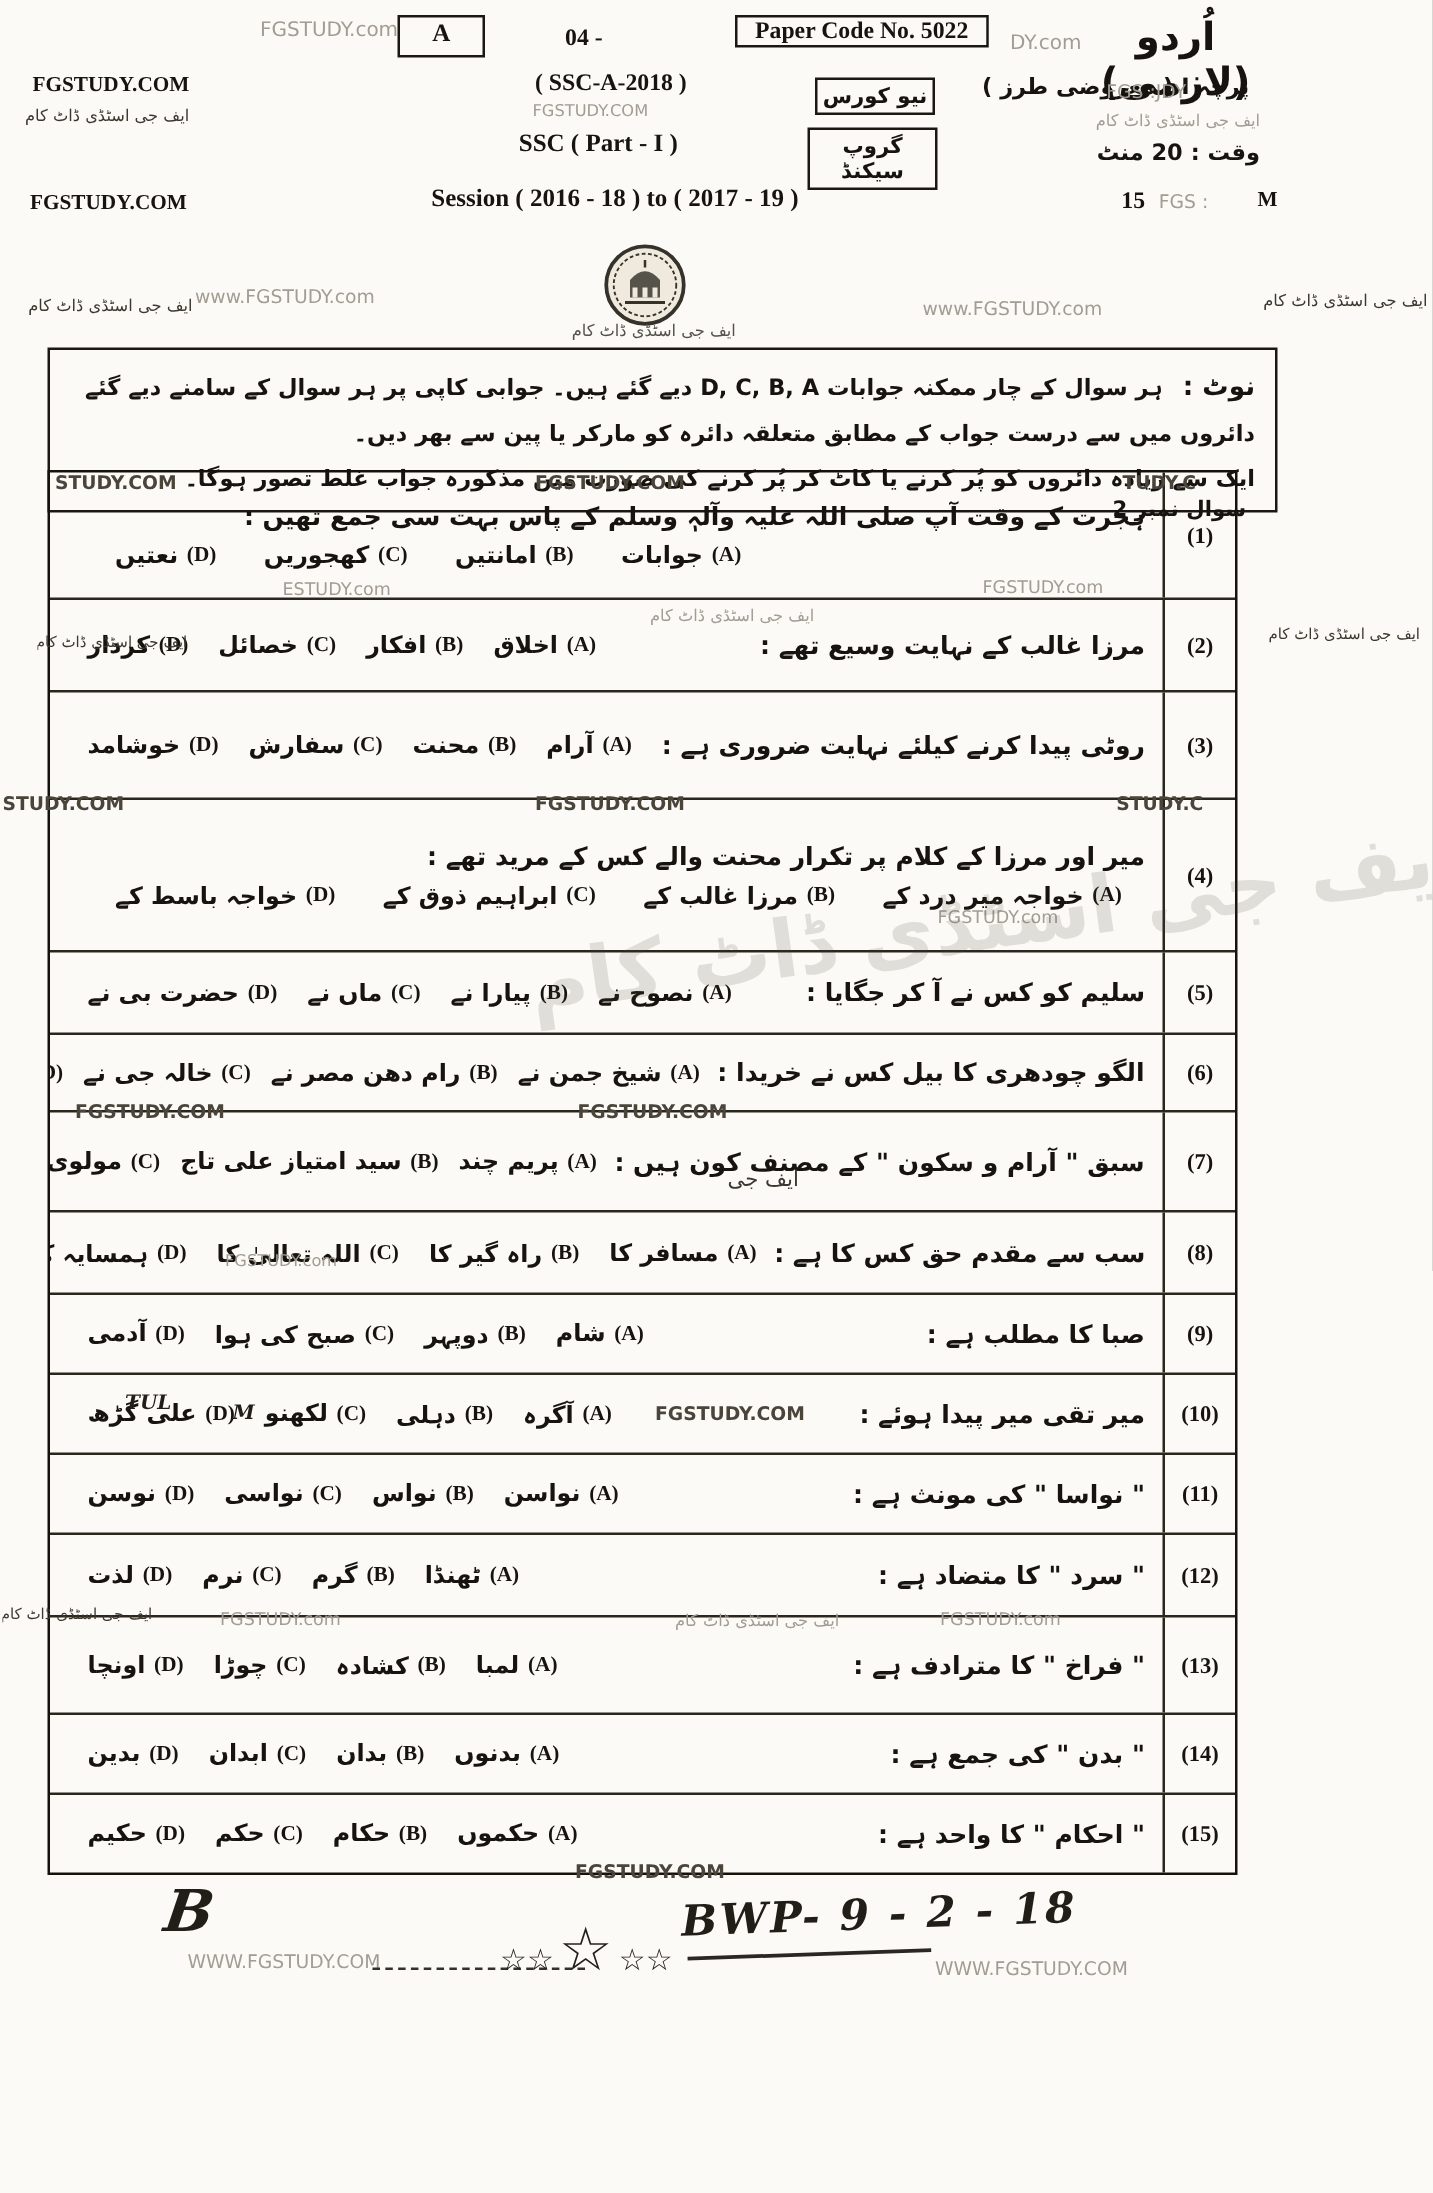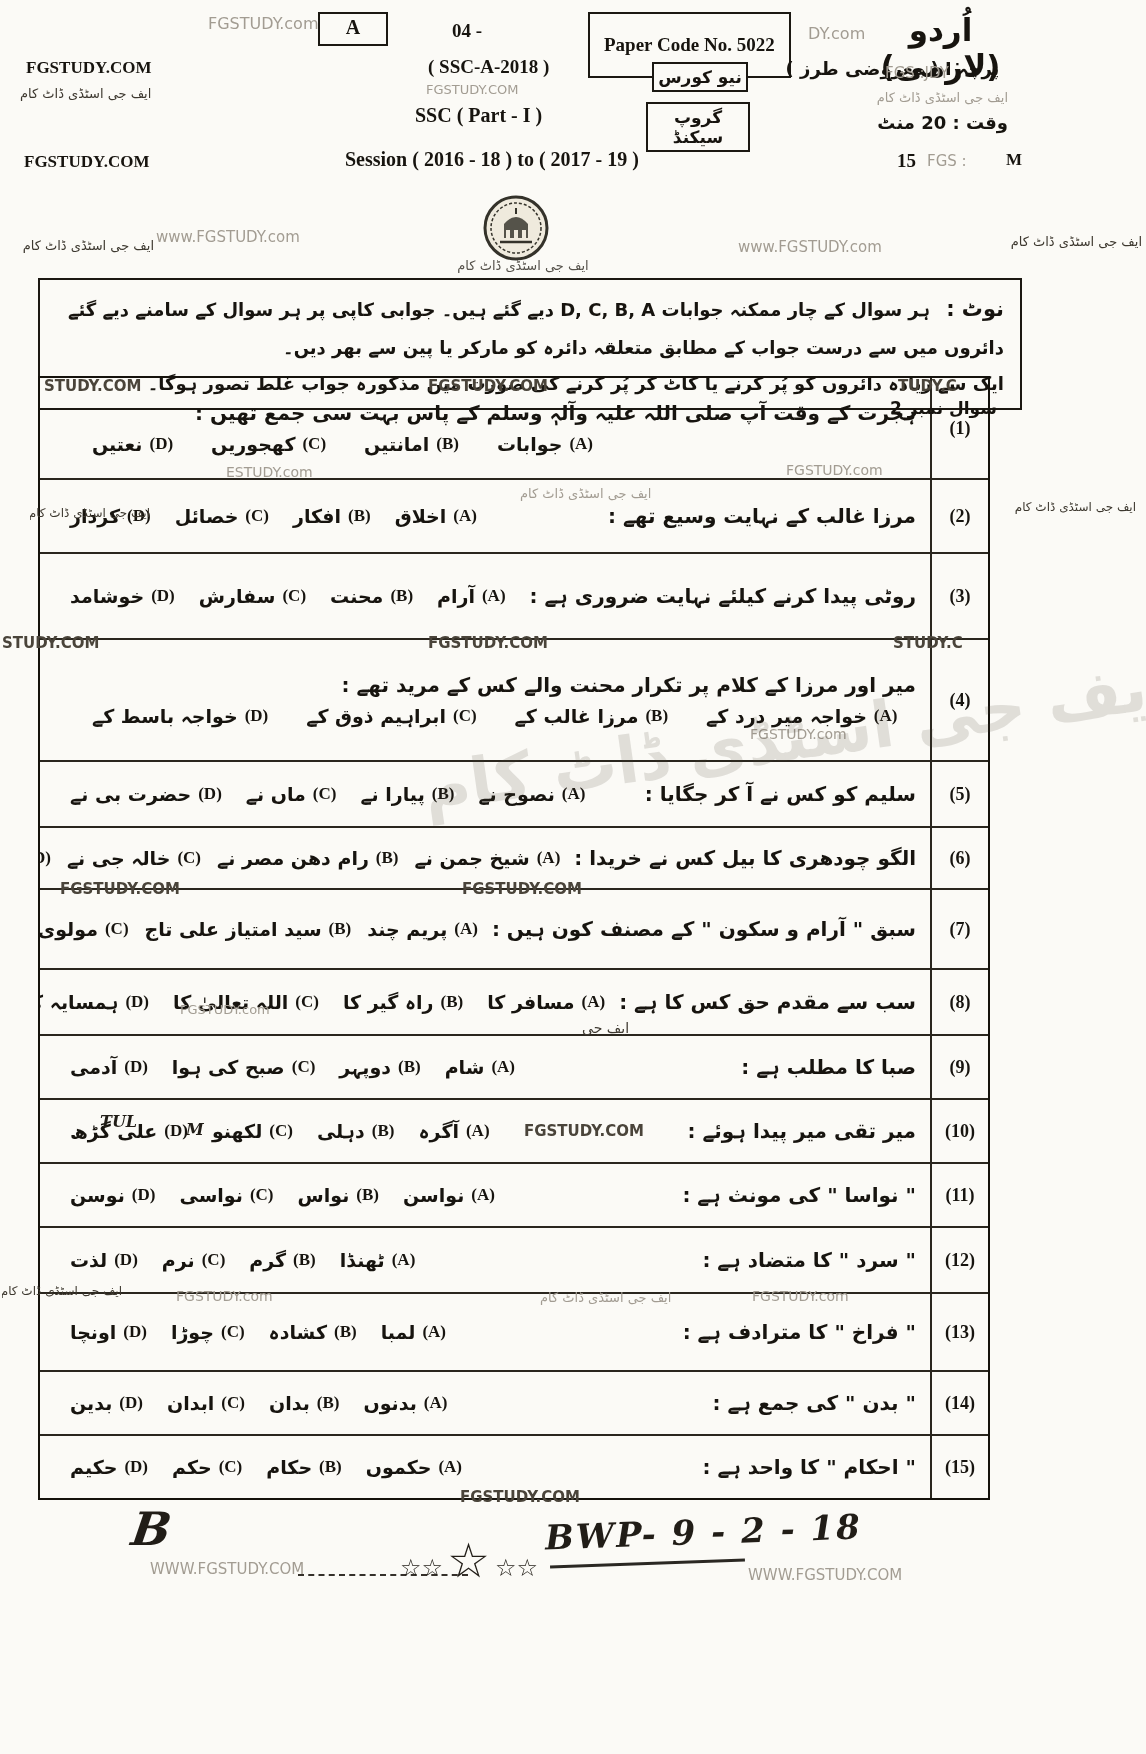--- a/index.html
+++ b/index.html
@@ -34,21 +34,21 @@
   .stamp{opacity:0.15;color:#4a4336;font-size:64px;font-weight:700;transform:rotate(-8deg);white-space:nowrap;}
 </style>
 </head>
 <body>
 
 <div class="page">
 
   <span class="abs wm" style="left:208px;top:14px;font-size:16px;">FGSTUDY.com</span>
   <span class="abs box latin b" style="left:318px;top:12px;width:66px;height:30px;line-height:26px;font-size:20px;">A</span>
   <span class="abs latin b" style="left:452px;top:20px;font-size:19px;">04 -</span>
-  <span class="abs box latin b" style="left:588px;top:12px;padding:20px 14px;font-size:19px;">Paper Code No. 5022</span>
+  <span class="abs box latin b" style="left:588px;top:12px;padding:0 14px;font-size:19px;">Paper Code No. 5022</span>
   <span class="abs wm" style="left:808px;top:24px;font-size:16px;">DY.com</span>
   <span class="abs urdu b" style="left:858px;top:12px;width:165px;text-align:center;font-size:31px;">اُردو (لازمی)</span>
 
   <span class="abs latin b" style="left:26px;top:58px;font-size:17px;">FGSTUDY.COM</span>
   <span class="abs urdu" style="left:20px;top:86px;font-size:13px;color:#3d382f;">ایف جی اسٹڈی ڈاٹ کام</span>
   <span class="abs latin b" style="left:428px;top:56px;font-size:19px;">( SSC-A-2018 )</span>
   <span class="abs wm" style="left:426px;top:82px;font-size:13px;">FGSTUDY.COM</span>
   <span class="abs latin b" style="left:415px;top:104px;font-size:20px;">SSC ( Part - I )</span>
   <span class="abs box urdu b" style="left:652px;top:62px;width:92px;padding:3px 0;font-size:17px;">نیو کورس</span>
   <span class="abs box urdu b" style="left:646px;top:102px;width:100px;padding:3px 0;font-size:17px;">گروپ سیکنڈ</span>
@@ -469,21 +469,21 @@
   <span class="abs wm urdu" style="left:520px;top:486px;font-size:13px;">ایف جی اسٹڈی ڈاٹ کام</span>
   <span class="abs urdu" style="left:30px;top:506px;font-size:12px;color:#3d382f;width:120px;overflow:hidden;white-space:nowrap;">ایف جی اسٹڈی ڈاٹ کام</span>
   <span class="abs urdu" style="left:986px;top:500px;font-size:12px;color:#3d382f;width:150px;overflow:hidden;white-space:nowrap;">ایف جی اسٹڈی ڈاٹ کام</span>
   <span class="abs wmd" style="left:2px;top:634px;font-size:15px;">STUDY.COM</span>
   <span class="abs wmd" style="left:428px;top:634px;font-size:15px;">FGSTUDY.COM</span>
   <span class="abs wmd" style="left:893px;top:634px;font-size:15px;">STUDY.C</span>
   <span class="abs wm" style="left:750px;top:726px;font-size:14px;">FGSTUDY.com</span>
   <span class="abs stamp urdu" style="left:420px;top:700px;">ایف جی اسٹڈی ڈاٹ کام</span>
   <span class="abs wmd" style="left:60px;top:880px;font-size:15px;">FGSTUDY.COM</span>
   <span class="abs wmd" style="left:462px;top:880px;font-size:15px;">FGSTUDY.COM</span>
-  <span class="abs urdu" style="left:582px;top:1020px;font-size:14px;color:#3d382f;">ایف جی</span>
+  <span class="abs urdu" style="left:582px;top:934px;font-size:17px;color:#3d382f;">ایف جی</span>
   <span class="abs wm" style="left:180px;top:1002px;font-size:13px;">FGSTUDY.com</span>
   <span class="abs wmd" style="left:524px;top:1122px;font-size:15px;">FGSTUDY.COM</span>
   <span class="abs hand" style="left:100px;top:1112px;font-size:16px;">TUL</span>
   <span class="abs hand" style="left:186px;top:1120px;font-size:16px;">M</span>
   <span class="abs wm" style="left:176px;top:1288px;font-size:14px;">FGSTUDY.com</span>
   <span class="abs wm urdu" style="left:540px;top:1290px;font-size:13px;">ایف جی اسٹڈی ڈاٹ کام</span>
   <span class="abs wm" style="left:752px;top:1288px;font-size:14px;">FGSTUDY.com</span>
   <span class="abs urdu" style="left:2px;top:1284px;font-size:12px;color:#3d382f;width:120px;overflow:hidden;white-space:nowrap;">ایف جی اسٹڈی ڈاٹ کام</span>
   <span class="abs wmd" style="left:460px;top:1488px;font-size:15px;">FGSTUDY.COM</span>
 

